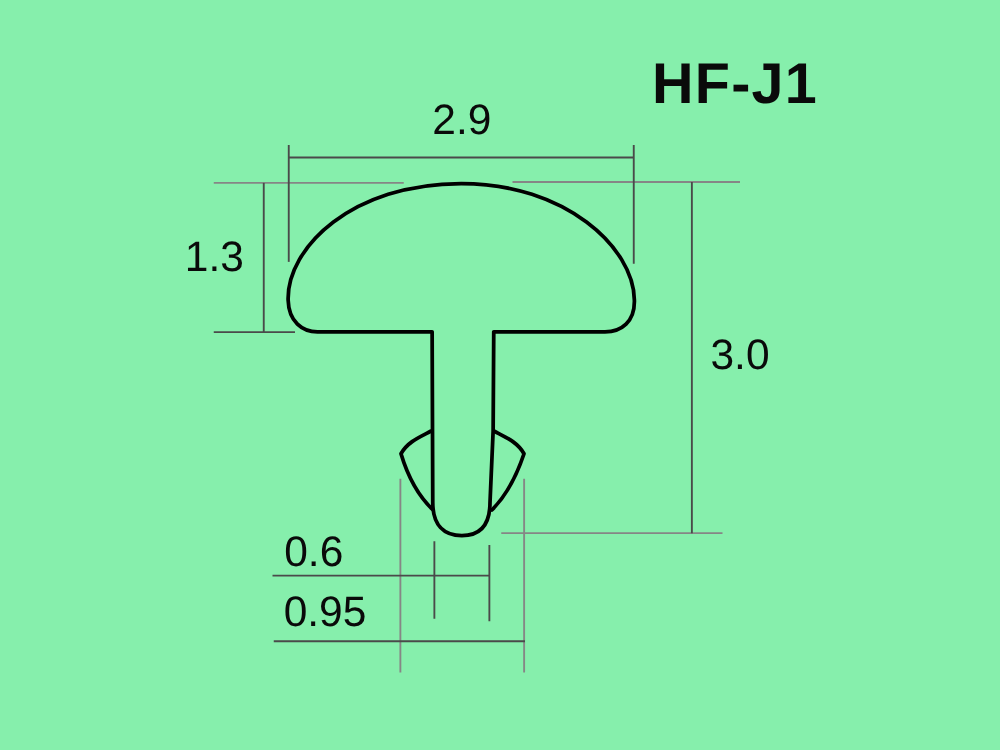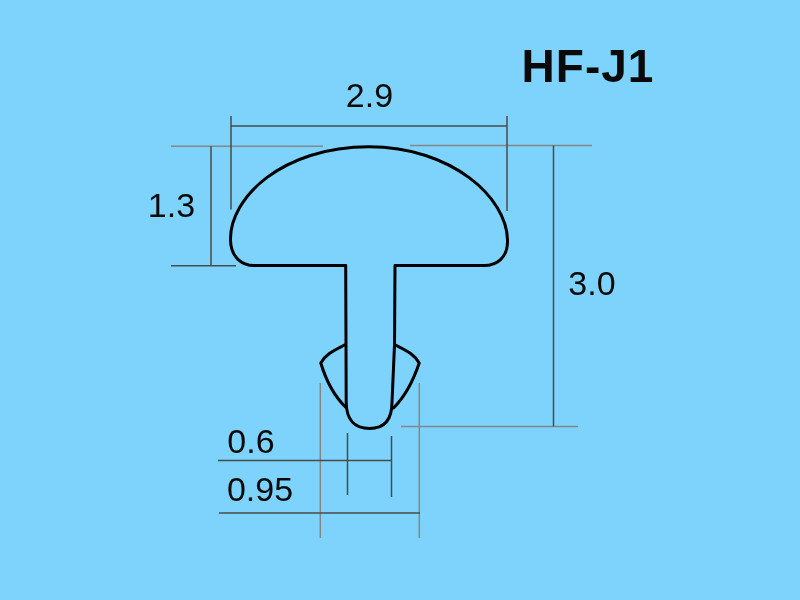--- a/index.html
+++ b/index.html
@@ -4,21 +4,21 @@
 <style>
   html, body {
     margin: 0;
     padding: 0;
     background: #ffffff;
   }
   #canvas {
     position: relative;
     width: 800px;
     height: 600px;
-    background: #7dd3fc;
+    background: #86efac;
     overflow: hidden;
   }
   svg { display: block; }
   .outline {
     stroke: #000000;
     stroke-width: 3;
     fill: none;
     stroke-linecap: round;
     stroke-linejoin: round;
   }

